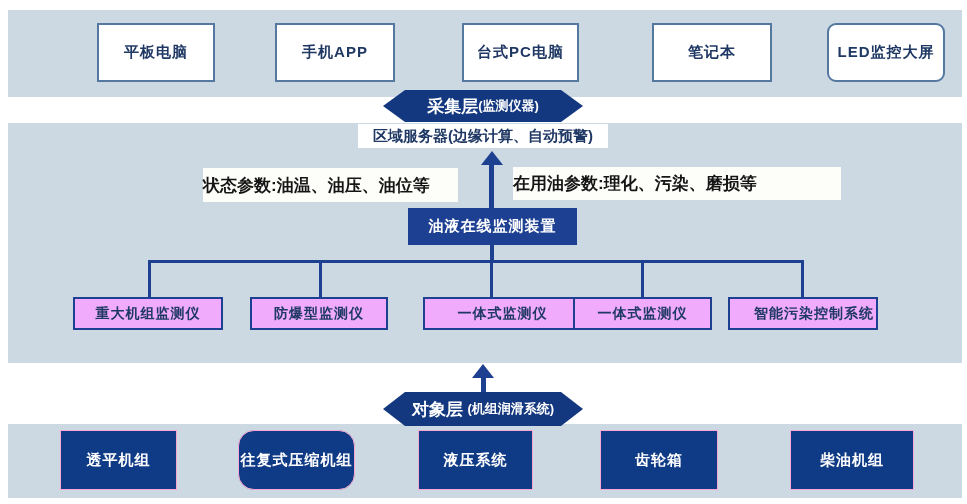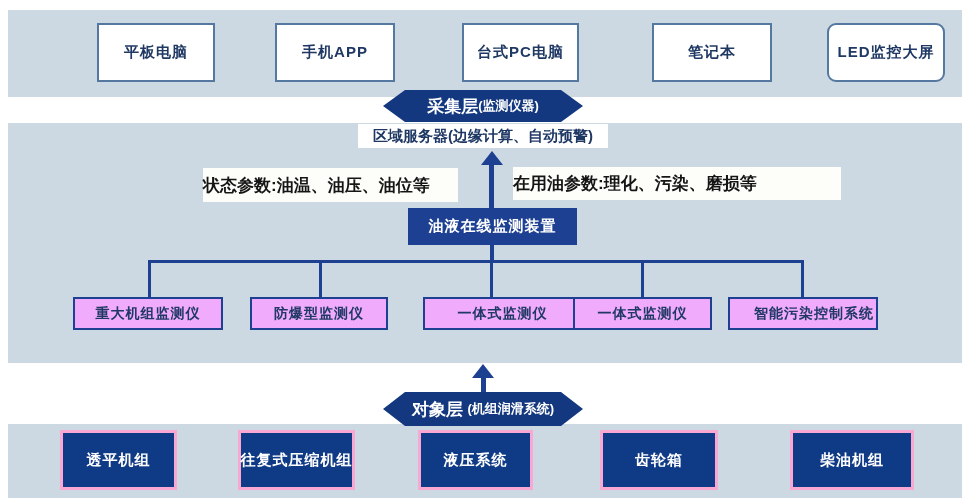--- a/index.html
+++ b/index.html
@@ -77,26 +77,26 @@
     color:#1f3864;font-size:14px;font-weight:700;letter-spacing:1px;
     display:flex;align-items:center;justify-content:center;white-space:nowrap;
   }
   .mb1{left:73px;width:150px;}
   .mb2{left:250px;width:138px;}
   .mb3{left:423px;width:159px;}
   .mb4{left:573px;width:139px;}
   .mb5{left:728px;width:150px;padding-left:22px;}
 
   .equip-box{
-    top:430px;height:60px;background:#0f3a86;border:3px solid #f9a8d4;
+    top:430px;height:60px;background:#0f3a86;border:1px solid #f9a8d4;
     color:#ffffff;font-size:15px;font-weight:700;letter-spacing:1px;
     display:flex;align-items:center;justify-content:center;white-space:nowrap;
   }
   .bb1{left:60px;width:117px;}
-  .bb2{left:238px;width:117px;}
+  .bb2{left:238px;width:117px;border-radius:16px;}
   .bb3{left:418px;width:115px;}
   .bb4{left:600px;width:118px;}
   .bb5{left:790px;width:124px;}
 </style>
 </head>
 <body>
 
 <div class="abs strip strip-top"></div>
 <div class="abs strip strip-mid"></div>
 <div class="abs strip strip-bottom"></div>

